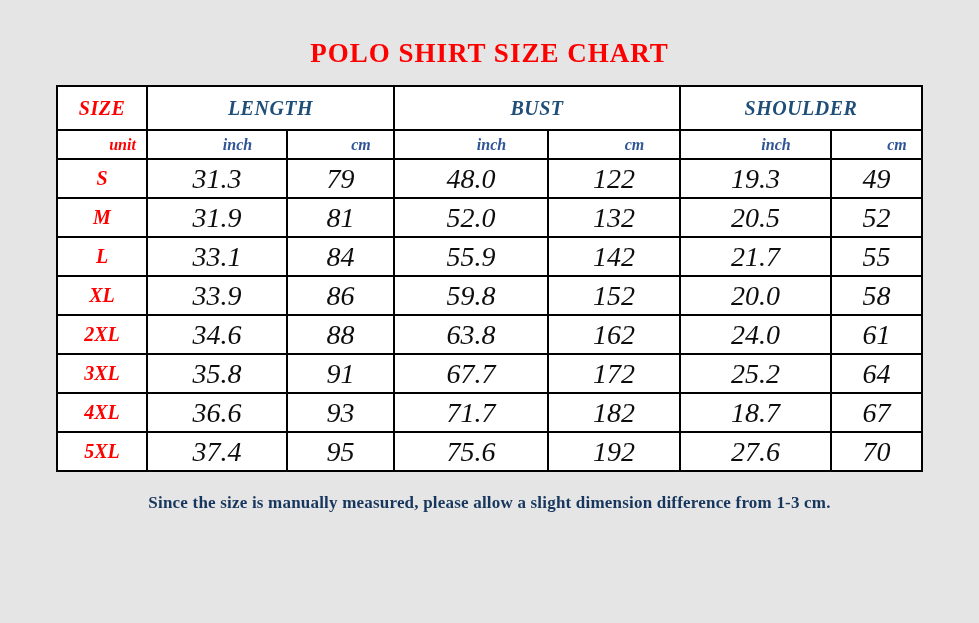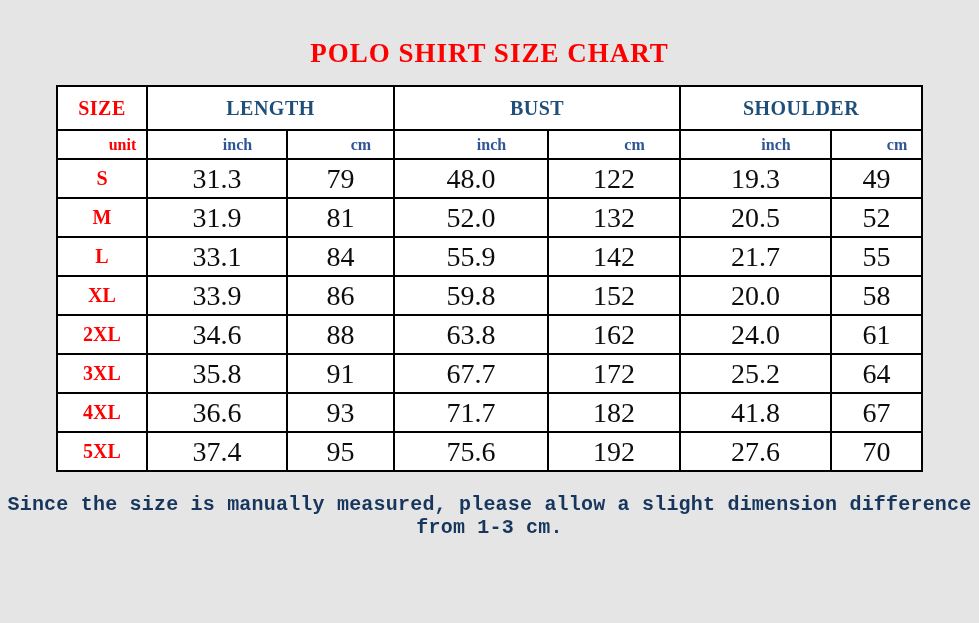--- a/index.html
+++ b/index.html
@@ -23,20 +23,21 @@
     font-size: 27px;
     font-weight: bold;
     letter-spacing: 1px;
     line-height: 1.15;
   }
   table.size-chart {
     width: 865px;
     margin: 16px auto 0 auto;
     border-collapse: collapse;
     table-layout: fixed;
+    font-style: italic;
   }
   table.size-chart th, table.size-chart td {
     border: 2px solid #000000;
     text-align: center;
     vertical-align: middle;
     padding: 0;
     background: #ffffff;
     overflow: hidden;
     white-space: nowrap;
   }
@@ -63,24 +64,23 @@
   tr.data-row td {
     font-size: 28px;
     font-weight: normal;
     color: #0d0d0d;
   }
   th.red-label { color: #fe0000 !important; }
   .footnote {
     margin-top: 21px;
     text-align: center;
     color: #17365d;
-    font-size: 20px;
+    font-size: 17px;
     font-weight: bold;
     letter-spacing: 0.2px;
-    font-family: Liberation Mono, monospace;
   }
 </style>
 </head>
 <body>
 
 <div class="page">
 
   <h1 class="title">POLO SHIRT SIZE CHART</h1>
 
   <table class="size-chart">
@@ -164,21 +164,21 @@
         <td>172</td>
         <td>25.2</td>
         <td>64</td>
       </tr>
       <tr class="data-row">
         <th>4XL</th>
         <td>36.6</td>
         <td>93</td>
         <td>71.7</td>
         <td>182</td>
-        <td>41.8</td>
+        <td>18.7</td>
         <td>67</td>
       </tr>
       <tr class="data-row">
         <th>5XL</th>
         <td>37.4</td>
         <td>95</td>
         <td>75.6</td>
         <td>192</td>
         <td>27.6</td>
         <td>70</td>

